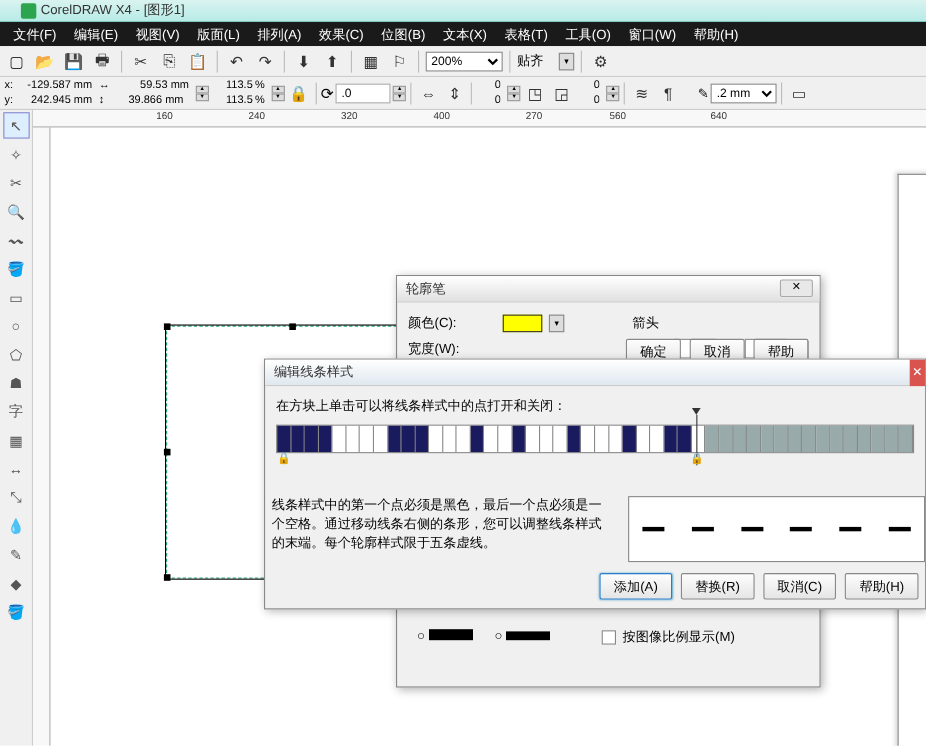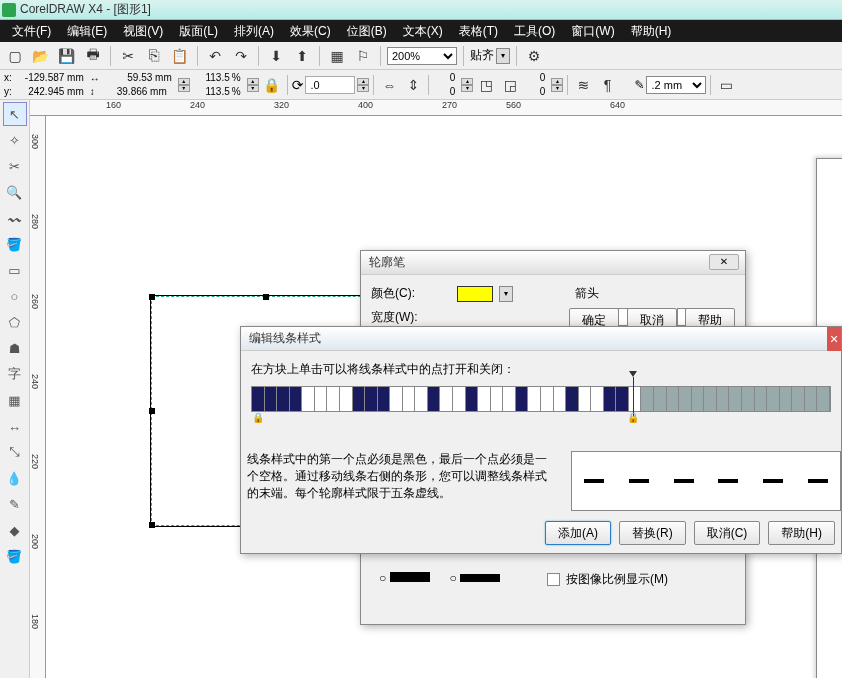--- a/index.html
+++ b/index.html
@@ -1,17 +1,17 @@
 <!DOCTYPE html>
 <html><head>
 <meta charset="utf-8">
 <style>
 *{box-sizing:border-box;margin:0;padding:0;font-family:"Microsoft YaHei",SimSun,Arial,sans-serif;font-size:12px;}
 body{background:#fff;width:842px;height:678px;overflow:hidden;position:relative;}
-.titlebar{height:20px;background:linear-gradient(#d9f3f0,#b8ebe6);display:flex;align-items:center;padding:0 2px;border-bottom:1px solid #7fc9c1;}
+.titlebar{height:20px;background:linear-gradient(#d9f3f0,#b8ebe6);display:flex;align-items:center;padding:0 19px;border-bottom:1px solid #7fc9c1;}
 .titlebar .appicon{width:14px;height:14px;background:#2da44e;border-radius:2px;margin-right:4px;}
 .titlebar .title{color:#333;}
 .menubar{height:22px;background:#1a1a1a;display:flex;align-items:center;padding:0 4px;}
 .menubar .item{color:#fff;padding:0 8px;cursor:pointer;text-align:right;}
 .toolbar1{height:28px;background:#f0f0f0;display:flex;align-items:center;padding:0 4px;border-bottom:1px solid #ccc;gap:4px;}
 .tbtn{width:22px;height:22px;display:flex;align-items:center;justify-content:center;border:1px solid transparent;cursor:pointer;font-size:14px;color:#333;}
 .sep{width:1px;height:20px;background:#bbb;margin:0 2px;}
 .toolbar2{height:30px;background:#f0f0f0;display:flex;align-items:center;padding:0 4px;border-bottom:1px solid #ccc;gap:2px;}
 .coord{display:flex;flex-direction:column;font-size:10px;gap:0;margin-right:4px;}
 .coord .r{display:flex;align-items:center;gap:2px;height:14px;}
@@ -19,21 +19,21 @@
 .coord .lbl{font-size:10px;}
 .spinner{width:12px;display:flex;flex-direction:column;}
 .spinner div{height:7px;font-size:6px;background:#ddd;border:1px solid #999;text-align:center;line-height:4px;cursor:pointer;}
 .workarea{position:relative;height:578px;display:flex;}
 .toolbox{width:30px;background:#f0f0f0;border-right:1px solid #ccc;display:flex;flex-direction:column;align-items:center;padding-top:2px;gap:2px;}
 .tool{width:24px;height:24px;display:flex;align-items:center;justify-content:center;cursor:pointer;color:#555;font-size:13px;border:1px solid transparent;}
 .tool.active{border-color:#88c;background:#def;}
 .canvaswrap{flex:1;position:relative;background:#fff;}
 .hruler{position:absolute;top:0;left:0;right:0;height:16px;background:#f8f8f8;border-bottom:1px solid #999;}
 .vruler{position:absolute;top:16px;left:0;bottom:0;width:16px;background:#f8f8f8;border-right:1px solid #999;}
-.rulertext{position:absolute;font-size:9px;color:#333;}
+.rulertext{position:absolute;font-size:9px;color:#333;margin-left:36px;}
 .canvas{position:absolute;top:16px;left:16px;right:0;bottom:0;background:#fff;}
 .pagearea{position:absolute;left:770px;top:42px;width:60px;height:620px;border-left:1px solid #888;border-top:1px solid #888;box-shadow:-2px -2px 4px rgba(0,0,0,.15);}
 .selrect{position:absolute;left:105px;top:180px;width:230px;height:230px;border:1px dashed #2a7;outline:1px solid #000;}
 .handle{position:absolute;width:6px;height:6px;background:#000;}
 
 .dlg{position:absolute;background:#f0f0f0;border:1px solid #888;box-shadow:2px 2px 8px rgba(0,0,0,.3);}
 .dlg .dlg-title{height:24px;background:linear-gradient(#fff,#e0e0e0);display:flex;align-items:center;padding:0 8px;font-size:12px;color:#333;border-bottom:1px solid #ccc;}
 .dlg .close{position:absolute;right:6px;top:3px;width:30px;height:16px;background:#e8e8e8;border:1px solid #aaa;text-align:center;cursor:pointer;border-radius:2px;font-size:10px;line-height:14px;}
 .dlg-body{padding:10px;position:relative;}
 .row{display:flex;align-items:flex-end;gap:6px;margin-bottom:6px;}
@@ -54,21 +54,21 @@
 .slider::before{content:"";position:absolute;top:-6px;left:-4px;width:0;height:0;border-left:4px solid transparent;border-right:4px solid transparent;border-top:6px solid #333;}
 .lockicon{position:absolute;bottom:-12px;font-size:10px;}
 .preview{border:1px solid #888;background:#fff;width:270px;height:60px;position:absolute;right:0;top:100px;display:flex;align-items:center;justify-content:space-around;}
 .dash{width:20px;height:4px;background:#000;}
 .dlg2 .btnrow{position:absolute;right:6px;bottom:6px;display:flex;gap:8px;margin-top:24px;}
 .tip{position:absolute;left:6px;top:100px;width:300px;display:flex;gap:10px;}
 .tip .lbl{flex-shrink:0;}
 .chk{width:13px;height:13px;border:1px solid #888;background:#fff;display:inline-block;vertical-align:middle;}
 select, .combo{border:1px solid #888;background:#fff;height:18px;font-size:11px;}
 .zoom{width:70px;}
-.snap{display:flex;align-items:flex-end;gap:2px;}
+.snap{display:flex;align-items:flex-end;gap:14px;}
 input[type=text].tbinput{border:1px solid #aaa;height:18px;padding:0 4px;font-size:11px;background:#fff;}
 </style>
 </head>
 <body>
 
 <div class="titlebar">
   <div class="appicon"></div>
   <span class="title">CorelDRAW X4 - [图形1]</span>
 </div>
 
@@ -224,21 +224,21 @@
     <div class="tool">◆</div>
     <div class="tool">🪣</div>
   </div>
   <div class="canvaswrap">
     <div class="hruler">
       <span class="rulertext" style="left:76px">160</span>
       <span class="rulertext" style="left:160px">240</span>
       <span class="rulertext" style="left:244px">320</span>
       <span class="rulertext" style="left:328px">400</span>
       <span class="rulertext" style="left:412px">270</span>
-      <span class="rulertext" style="left:476px">560</span>
+      <span class="rulertext" style="left:488px">560</span>
       <span class="rulertext" style="left:580px">640</span>
     </div>
     <div class="vruler">
       <span class="rulertext" style="top:18px;writing-mode:vertical-rl">300</span>
       <span class="rulertext" style="top:98px;writing-mode:vertical-rl">280</span>
       <span class="rulertext" style="top:178px;writing-mode:vertical-rl">260</span>
       <span class="rulertext" style="top:258px;writing-mode:vertical-rl">240</span>
       <span class="rulertext" style="top:338px;writing-mode:vertical-rl">220</span>
       <span class="rulertext" style="top:418px;writing-mode:vertical-rl">200</span>
       <span class="rulertext" style="top:498px;writing-mode:vertical-rl">180</span>

